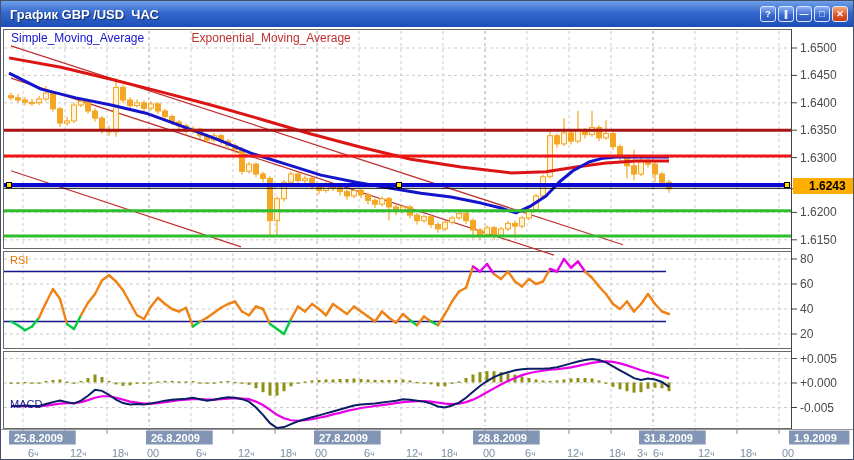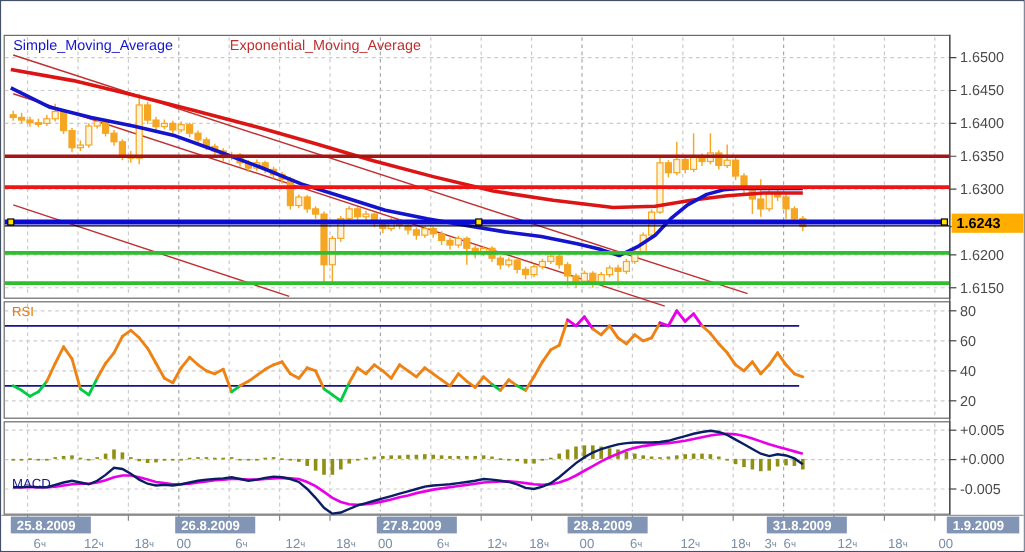--- a/index.html
+++ b/index.html
@@ -17,21 +17,21 @@
   .wb.close{background:linear-gradient(180deg,#F4A678 0%,#DE5226 60%,#C83E16 100%);}
   svg{position:absolute;left:0;top:0;font-family:"Liberation Sans",sans-serif;}
   .ov{position:absolute;z-index:5;font-size:12px;line-height:13px;white-space:nowrap;}
   #legend{left:10px;top:31px;}
   #legend .sma{color:#1515CF;margin-right:20px;}
   #legend .ema{color:#C03030;margin-left:24px;}
   #rsiL{left:9px;top:253px;font-size:11px;color:#E87800;text-align:right;}
   #macdL{left:9px;top:353px;font-size:11px;color:#16168E;margin-top:44px;}
   #hlineL{right:67px;top:188px;color:#222;}
   #badge{left:792px;top:177px;width:62px;height:16px;background:#FFAE00;color:#000;
-         font-weight:bold;line-height:16px;padding-left:4px;box-sizing:border-box;}
+         font-weight:bold;line-height:16px;padding-left:16px;box-sizing:border-box;}
 </style>
 </head>
 <body>
 
 <div class="window">
   <svg id="cv" width="854" height="460">
       <rect x="0" y="0" width="854" height="460" fill="#fff"></rect>
       <rect x="2.5" y="28.5" width="788" height="219" fill="#fff" stroke="#6a6a6a"></rect>
       <rect x="2.5" y="250.5" width="788" height="97" fill="#fff" stroke="#6a6a6a"></rect>
       <rect x="2.5" y="350.5" width="788" height="77" fill="#fff" stroke="#6a6a6a"></rect>
@@ -607,20 +607,30 @@
         <text x="566" y="456" fill="#7B8DA6" font-size="11">12<tspan font-size="8" dy="-1">ч</tspan></text>
         <text x="608" y="456" fill="#7B8DA6" font-size="11">18<tspan font-size="8" dy="-1">ч</tspan></text>
         <text x="636" y="456" fill="#7B8DA6" font-size="11">3<tspan font-size="8" dy="-1">ч</tspan></text>
         <text x="652" y="456" fill="#7B8DA6" font-size="11">6<tspan font-size="8" dy="-1">ч</tspan></text>
         <text x="697" y="456" fill="#7B8DA6" font-size="11">12<tspan font-size="8" dy="-1">ч</tspan></text>
         <text x="739" y="456" fill="#7B8DA6" font-size="11">18<tspan font-size="8" dy="-1">ч</tspan></text>
         <text x="781" y="456" fill="#7B8DA6" font-size="11">00</text>
       </g>
     </svg>
 
+  <div class="titlebar">
+    <span class="title">График GBP /USD  ЧАС</span>
+    <div class="winbtns">
+        <button class="wb">?</button>
+        <button class="wb">∥</button>
+        <button class="wb">—</button>
+        <button class="wb">□</button>
+        <button class="wb close">✕</button>
+      </div>
+  </div>
 
   <div class="ov" id="legend">
     <span class="sma">Simple_Moving_Average</span>
     <span class="ema">Exponential_Moving_Average</span>
   </div>
   <div class="ov" id="rsiL">RSI</div>
   <div class="ov" id="macdL">MACD</div>
   <div class="ov" id="badge">1.6243</div>
 </div>
 

